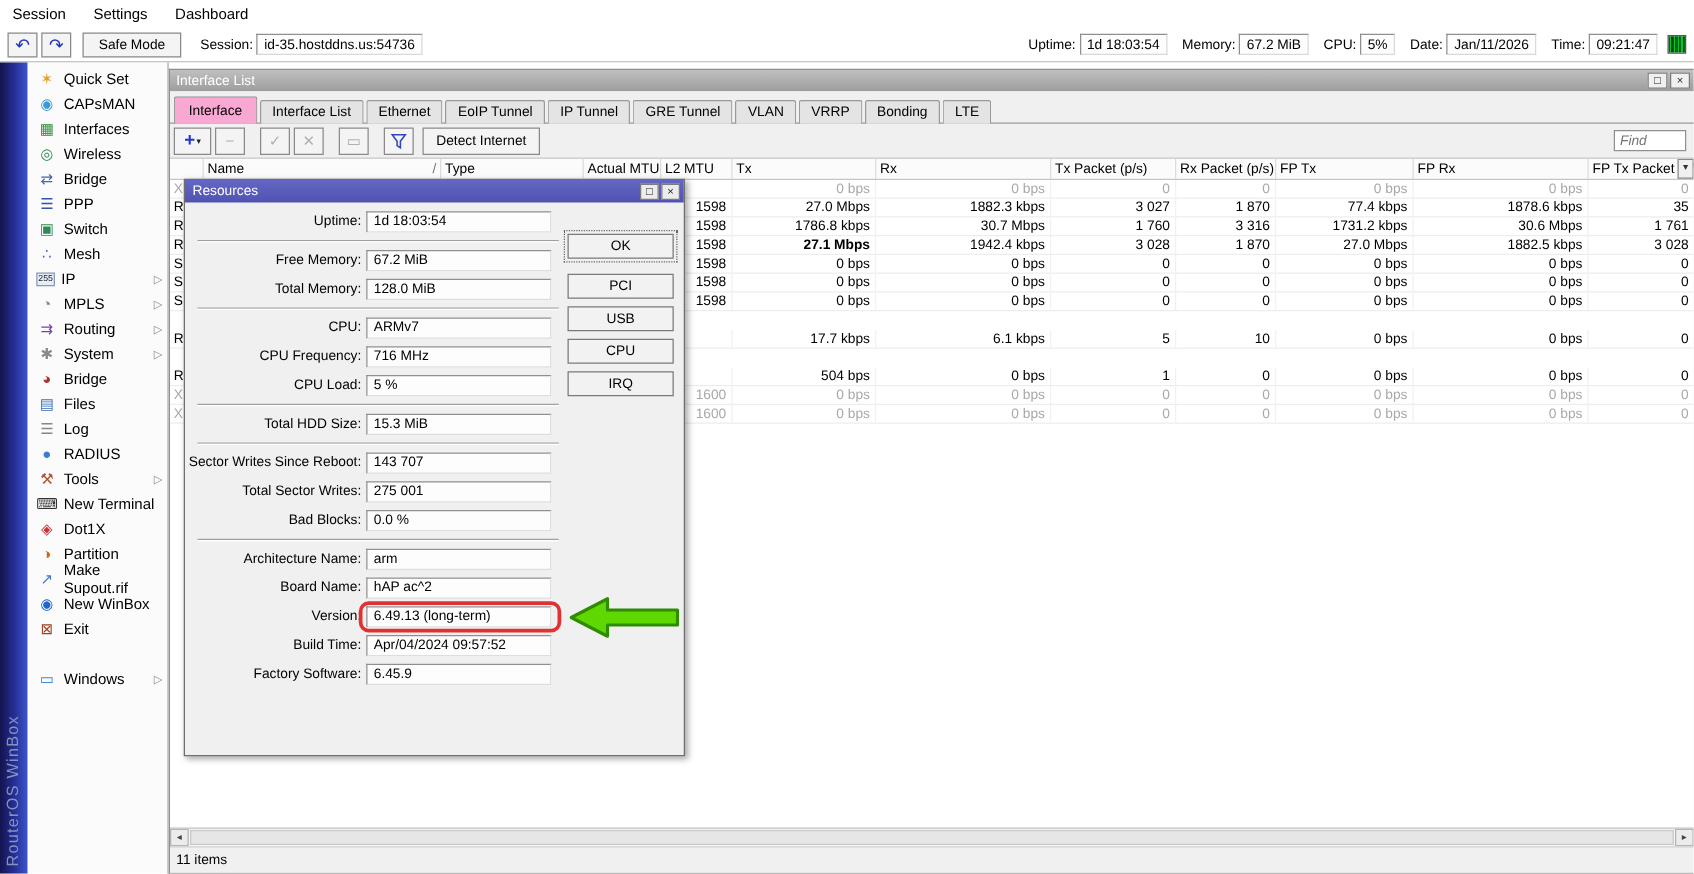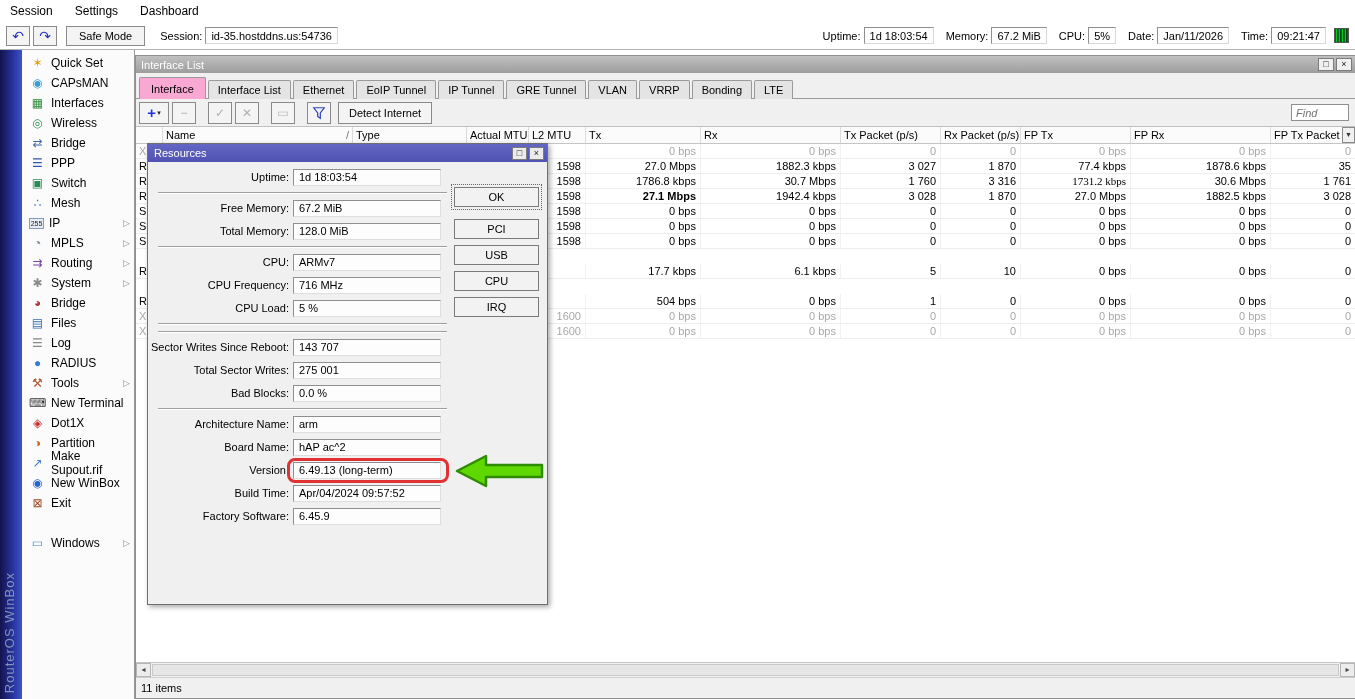--- a/index.html
+++ b/index.html
@@ -365,21 +365,21 @@
             <div class="row">
               <div class="cell" style="width: 27px;">R</div>
               <div class="cell" style="width: 190px;"></div>
               <div class="cell" style="width: 114px;"></div>
               <div class="cell num" style="width: 62px;"></div>
               <div class="cell num" style="width: 57px;">1598</div>
               <div class="cell num" style="width: 115px;">1786.8 kbps</div>
               <div class="cell num" style="width: 140px;">30.7 Mbps</div>
               <div class="cell num" style="width: 100px;">1 760</div>
               <div class="cell num" style="width: 80px;">3 316</div>
-              <div class="cell num" style="width: 110px; font-family: Liberation Serif, serif;">1731.2 kbps</div>
+              <div class="cell num" style="width: 110px;">1731.2 kbps</div>
               <div class="cell num" style="width: 140px;">30.6 Mbps</div>
               <div class="cell num" style="width: 85px;">1 761</div>
             </div>
             <div class="row">
               <div class="cell" style="width: 27px;">R</div>
               <div class="cell" style="width: 190px;"></div>
               <div class="cell" style="width: 114px;"></div>
               <div class="cell num" style="width: 62px;"></div>
               <div class="cell num" style="width: 57px;">1598</div>
               <div class="cell num" style="width: 115px; font-weight: bold;">27.1 Mbps</div>
@@ -538,20 +538,24 @@
           </div>
           <div class="field-row">
             <div class="field-label">CPU Frequency:</div>
             <div class="input-box">716 MHz</div>
           </div>
           <div class="field-row">
             <div class="field-label">CPU Load:</div>
             <div class="input-box">5 %</div>
           </div>
           <div class="group-sep"></div>
+          <div class="field-row">
+            <div class="field-label">Total HDD Size:</div>
+            <div class="input-box">15.3 MiB</div>
+          </div>
           <div class="group-sep"></div>
           <div class="field-row">
             <div class="field-label">Sector Writes Since Reboot:</div>
             <div class="input-box">143 707</div>
           </div>
           <div class="field-row">
             <div class="field-label">Total Sector Writes:</div>
             <div class="input-box">275 001</div>
           </div>
           <div class="field-row">

